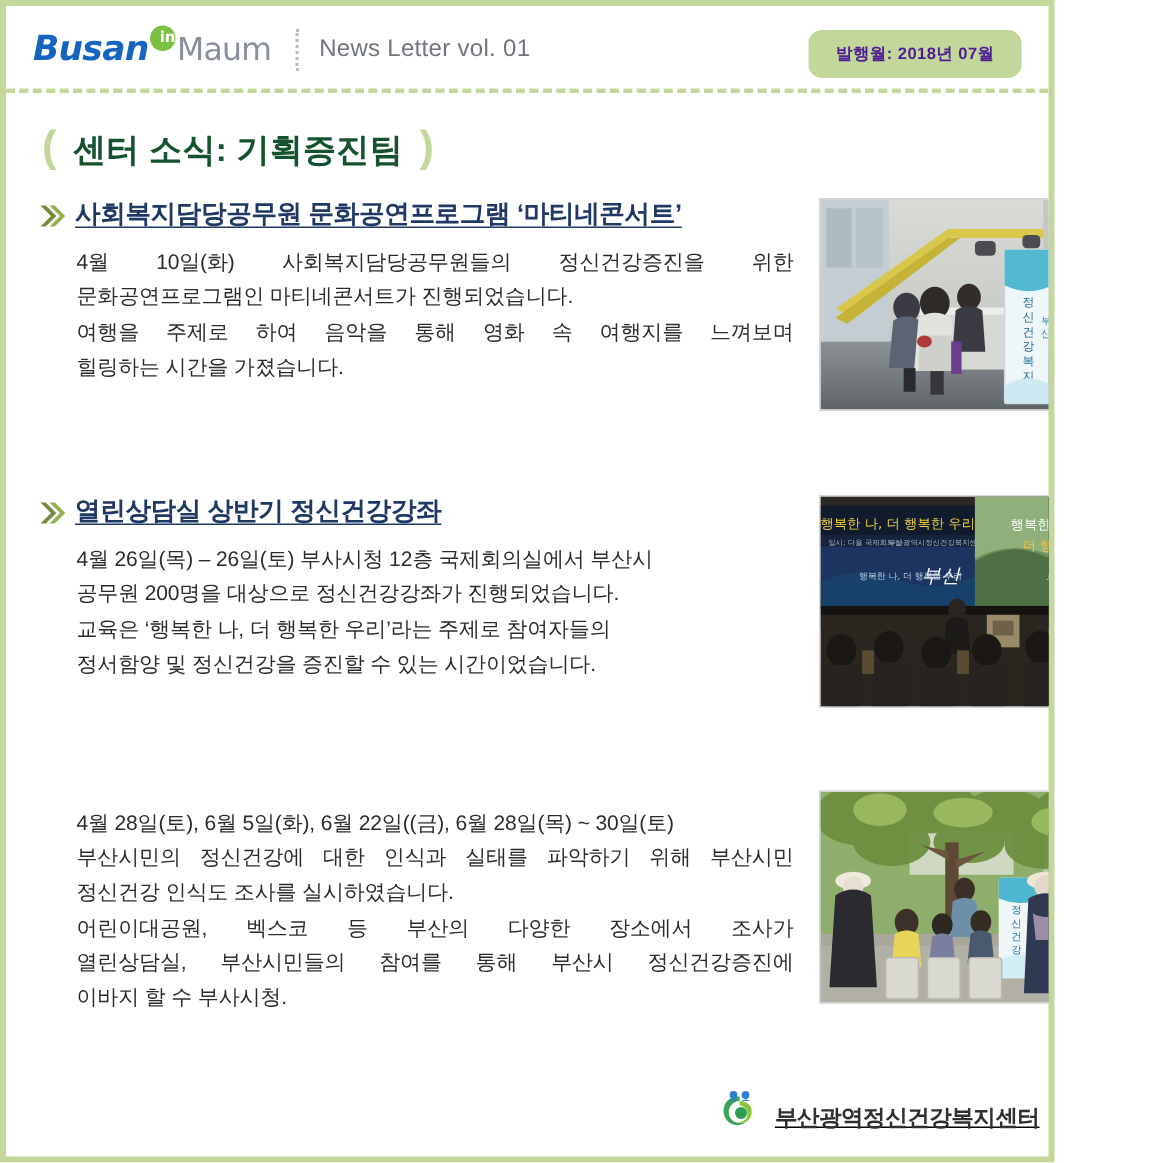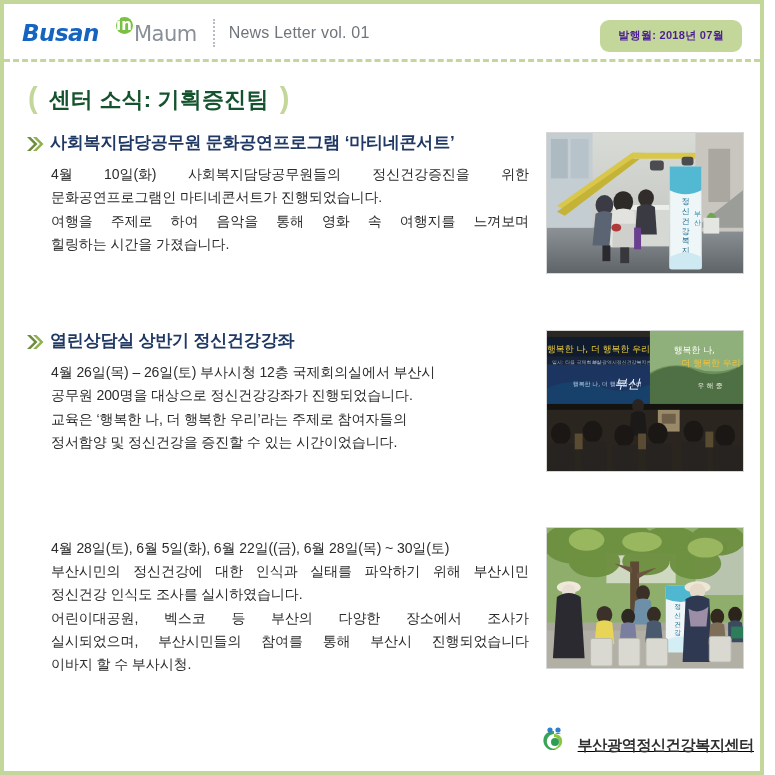--- a/index.html
+++ b/index.html
@@ -6,21 +6,21 @@
 
   html, body {
     width: 775px;
     height: 775px;
     background: #ffffff;
     font-family: "Liberation Sans", "DejaVu Sans", sans-serif;
   }
 
   .page {
     position: relative;
-    width: 764px;
+    width: 703px;
     height: 775px;
     background: #ffffff;
     border: 4px solid #c4d79b;
     overflow: hidden;
   }
 
   
   .header {
     position: relative;
     height: 58px;
@@ -48,25 +48,25 @@
     letter-spacing: -0.5px;
     font-style: italic;
   }
   .logo-in {
     position: relative;
     display: inline-block;
     width: 17px; height: 17px;
     border-radius: 50%;
     background: #7ac143;
     color: #ffffff;
-    font-size: 15px;
-    font-weight: bold;
-    text-align: left;
+    font-size: 10px;
+    font-weight: bold;
+    text-align: right;
     line-height: 17px;
-    margin: 0 1px 0 17px;
+    margin: 0 1px 0 1px;
     align-self: flex-start;
     transform: translateY(-3px);
   }
   .logo-maum {
     font-size: 21px;
     color: #8a9099;
     letter-spacing: -0.5px;
     text-align: right;
   }
 
@@ -161,20 +161,21 @@
     width: 18px;
     height: 20px;
     display: block;
     transform: translateY(2px);
   }
 
   .article-title {
     font-size: 17px;
     font-weight: bold;
     color: #1f3864;
+    text-decoration: underline;
     text-underline-offset: 3px;
     letter-spacing: -0.2px;
     line-height: 1.25;
   }
 
   .article-body {
     margin: 10px 0 0 25px;
     font-size: 14px;
     color: #2b2b2b;
     line-height: 1.66;
@@ -388,21 +389,21 @@
       </div>
     </div>
 
     <div class="article article-3">
       <div class="article-text">
         <div class="article-body">
           <p>4월 28일(토), 6월 5일(화), 6월 22일((금), 6월 28일(목) ~ 30일(토)</p>
           <p class="jst">부산시민의 정신건강에 대한 인식과 실태를 파악하기 위해 부산시민</p>
           <p>정신건강 인식도 조사를 실시하였습니다.</p>
           <p class="jst">어린이대공원, 벡스코 등 부산의 다양한 장소에서 조사가</p>
-          <p class="jst">실시되었으며, 부산시민들의 참여를 통해 부산시 진행되었습니다</p>
+          <p class="jst">열린상담실, 부산시민들의 참여를 통해 부산시 정신건강증진에</p>
           <p>이바지 할 수 부사시청.</p>
         </div>
       </div>
 
       <div class="photo">
         <svg viewBox="0 0 198 142" preserveAspectRatio="none">
           <rect x="0" y="0" width="198" height="142" fill="#9fb47a"></rect>
           <rect x="0" y="0" width="198" height="96" fill="#8fae6b"></rect>
           <rect x="150" y="8" width="48" height="60" fill="#b8c4ae"></rect>
           <rect x="156" y="14" width="10" height="12" fill="#8f9c88"></rect>

